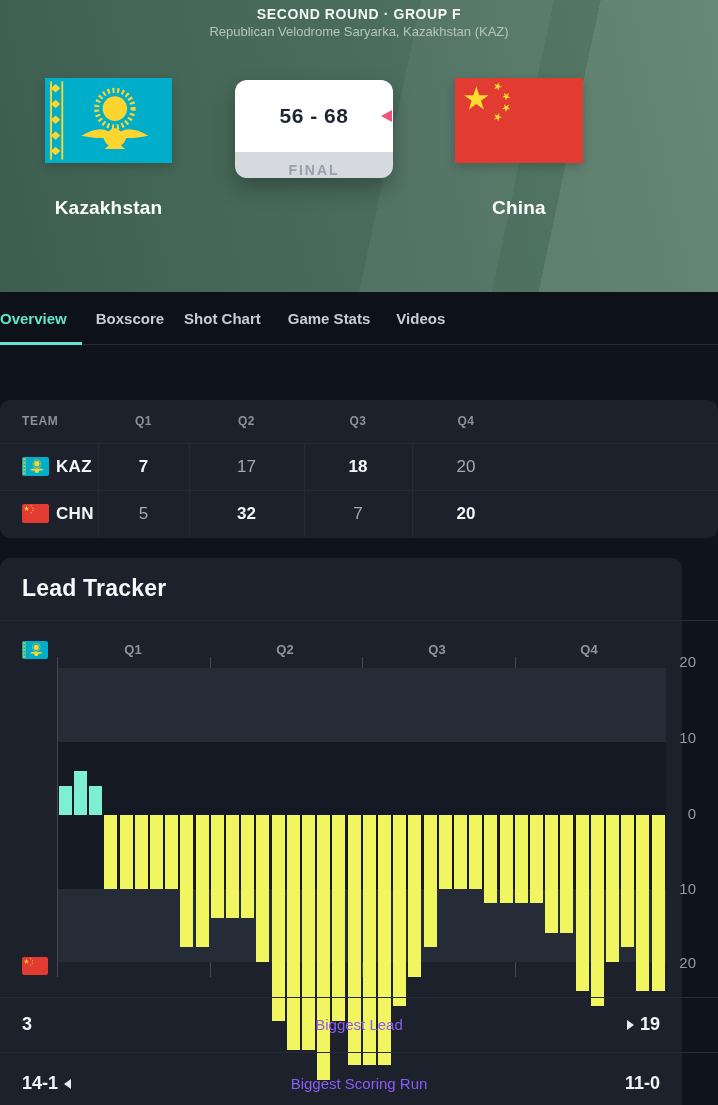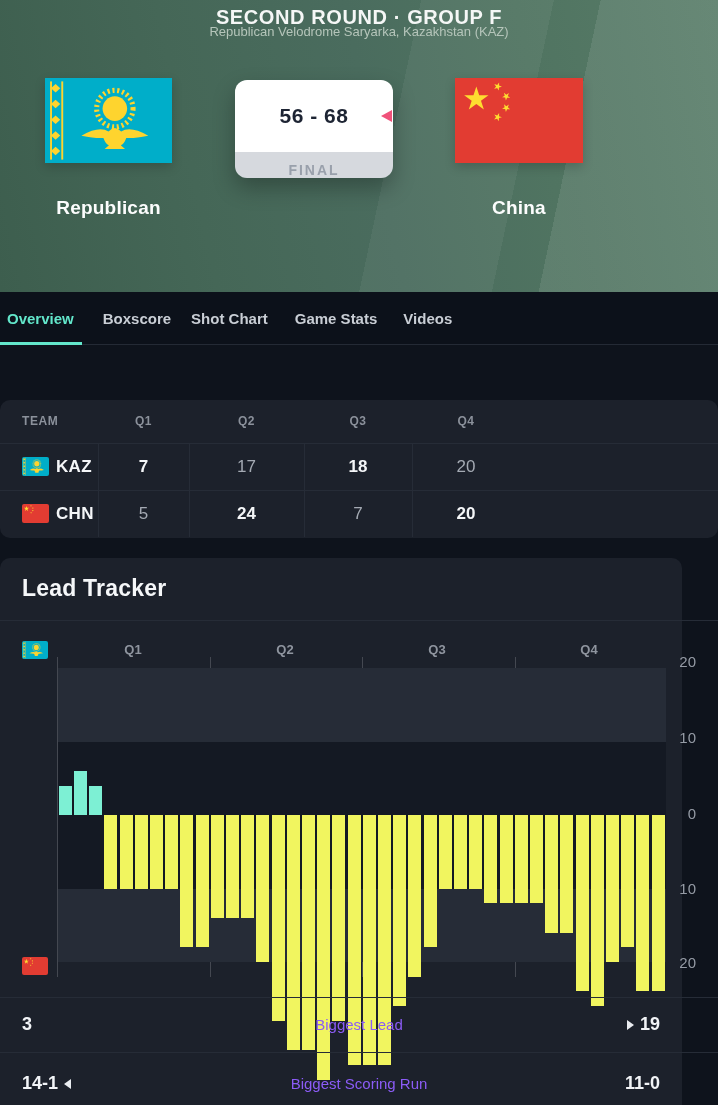--- a/index.html
+++ b/index.html
@@ -7,21 +7,21 @@
   body { font-family:"Liberation Sans","DejaVu Sans",sans-serif; }
   .screen { position:relative; width:718px; height:1105px; overflow:hidden; background:#0e131c; }
 
   
   .hero { position:absolute; left:0; top:0; width:718px; height:292px;
     background:
       linear-gradient(102deg, rgba(255,255,255,0) 0 54%, rgba(255,255,255,0.05) 54% 71%, rgba(255,255,255,0) 71% 77%, rgba(255,255,255,0.09) 77% 100%),
       linear-gradient(78deg, #3d5e4e 0%, #456757 28%, #4a6c5e 52%, #507461 74%, #587c68 100%);
   }
   .hero-round { position:absolute; left:0; top:6px; width:718px; text-align:center;
-    color:#f5f7f6; font-size:20px; font-weight:700; letter-spacing:0.6px; }
+    color:#f5f7f6; font-size:14px; font-weight:700; letter-spacing:0.6px; }
   .hero-venue { position:absolute; left:0; top:24px; width:718px; text-align:center;
     color:#b5c5ba; font-size:13px; }
   .flag-big { position:absolute; top:78px; width:128px; height:85px; box-shadow:0 4px 10px rgba(0,0,0,0.18); }
   .flag-big svg { display:block; width:100%; height:100%; }
   .flag-kaz-pos { left:45px; width:127px; }
   .flag-chn-pos { left:455px; }
   .team-name { position:absolute; top:197px; color:#fcfdfd; font-size:19px; font-weight:800; text-align:center; letter-spacing:0.2px; }
   .team-name.home { left:20px; width:177px; }
   .team-name.away { left:430px; width:178px; }
 
@@ -129,26 +129,26 @@
     </div>
 
     <div class="scorecard">
       <div class="score-main">
         <span>56 - 68</span>
         <span class="win-tri"></span>
       </div>
       <div class="score-final">FINAL</div>
     </div>
 
-    <div class="team-name home">Republican</div>
+    <div class="team-name home">Kazakhstan</div>
     <div class="team-name away">China</div>
   </div>
 
   <div class="tabbar">
-    <div class="tab active" style="margin-left:7px">Overview</div>
+    <div class="tab active" style="">Overview</div>
     <div class="tab" style="margin-left:29px">Boxscore</div>
     <div class="tab" style="margin-left:20px">Shot Chart</div>
     <div class="tab" style="margin-left:27px">Game Stats</div>
     <div class="tab" style="margin-left:26px">Videos</div>
     <div class="tab-underline"></div>
   </div>
 
   <div class="qtable">
     <div class="qt-header" style="left:22px">TEAM</div>
     <div class="qt-header col-q1" style="text-align:center">Q1</div>
@@ -177,21 +177,21 @@
     </div>
 
     <div class="qt-row" style="top:90px">
       <span class="team-chip">
         <svg viewBox="0 0 30 20" preserveAspectRatio="none">
             <use href="#chn-flag-art"></use>
           </svg>
       </span>
       <span class="team-code">CHN</span>
       <span class="qt-cell col-q1 dim">5</span>
-      <span class="qt-cell col-q2 strong">24</span>
+      <span class="qt-cell col-q2 strong">32</span>
       <span class="qt-cell col-q3 dim">7</span>
       <span class="qt-cell col-q4 strong">20</span>
     </div>
   </div>
 
   <div class="lead-card">
     <div class="lead-title">Lead Tracker</div>
     <div class="lead-divider" style="top:62px"></div>
 
     <span class="chart-chip" style="top:83px">

